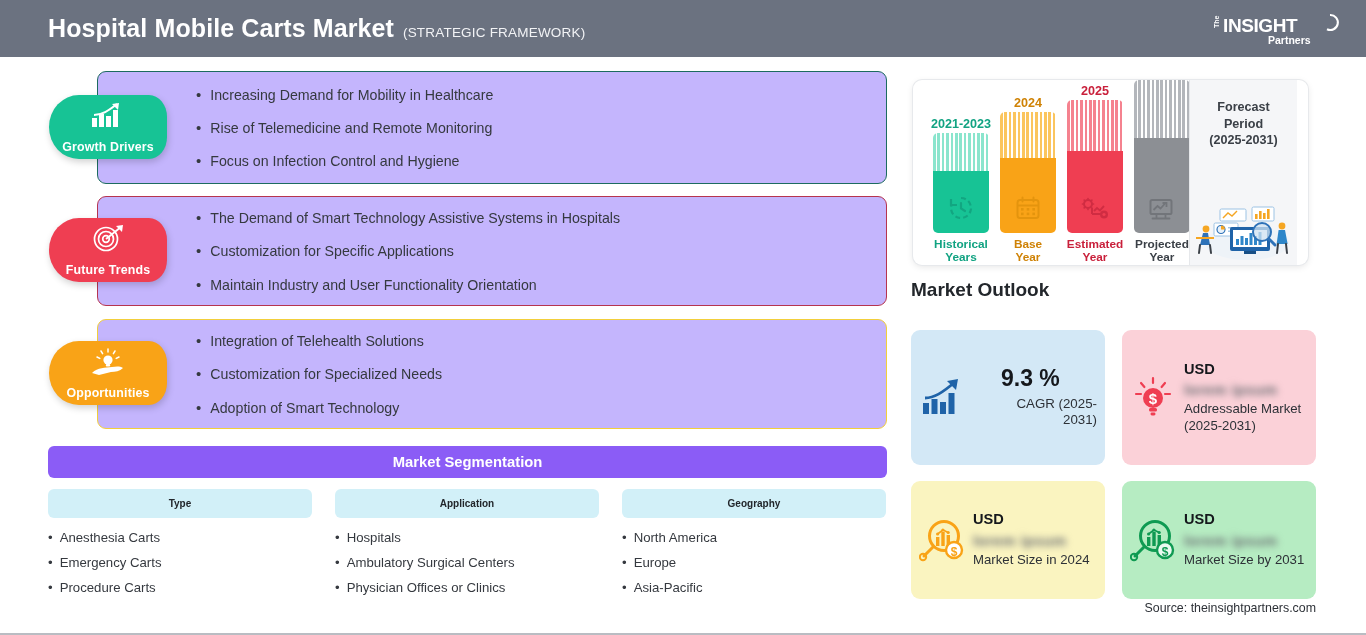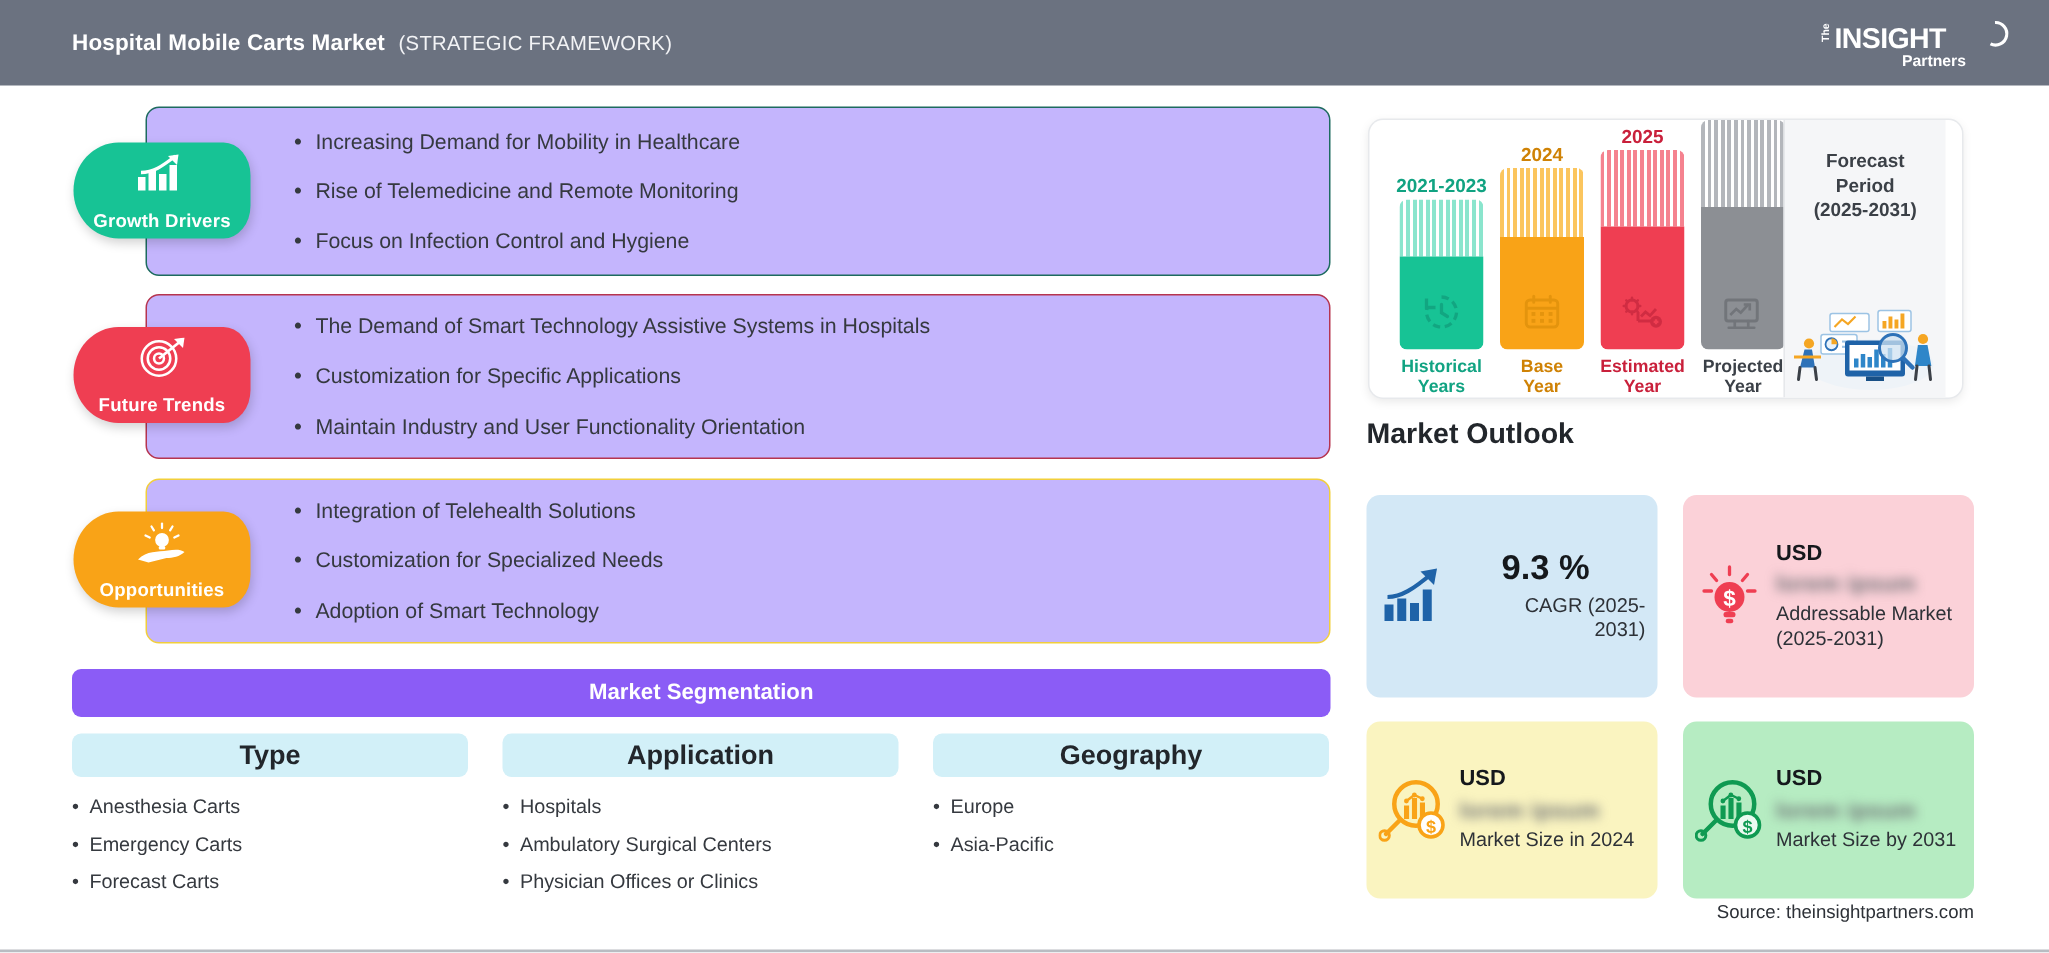--- a/index.html
+++ b/index.html
@@ -19,21 +19,21 @@
 
   
   #header {
     position: absolute; left: 0; top: 0;
     width: 1366px; height: 57px;
     background: #6b7280;
     display: flex; align-items: center;
   }
   #title-wrap { display: flex; align-items: baseline; padding-left: 48px; }
   #title-main {
-    color: #ffffff; font-size: 15px; font-weight: bold; letter-spacing: .1px;
+    color: #ffffff; font-size: 25px; font-weight: bold; letter-spacing: .1px;
   }
   #title-sub {
     color: #f2f3f5; font-size: 13.5px; font-weight: normal; margin-left: 9px;
     letter-spacing: .2px;
   }
   #logo {
     position: absolute; right: 20px; top: 9px;
     width: 140px; height: 40px;
   }
 
@@ -90,21 +90,21 @@
   #seg-header-label { color: #ffffff; font-size: 14.8px; font-weight: bold; }
 
   .seg-col { position: absolute; top: 489px; width: 264px; }
   #seg-col-0 { left: 48px; }
   #seg-col-1 { left: 335px; }
   #seg-col-2 { left: 622px; }
   .seg-col-head {
     height: 29px; background: #d2f0f8; border-radius: 6px;
     display: flex; align-items: center; justify-content: center;
   }
-  .seg-col-head-label { font-size: 18px; font-weight: bold; color: #22262b; }
+  .seg-col-head-label { font-size: 10px; font-weight: bold; color: #22262b; }
   .seg-items { margin-top: 13px; }
   .seg-item {
     font-size: 13.2px; color: #35393f; line-height: 1; margin-bottom: 12px;
     white-space: nowrap;
   }
   .seg-item::before { content: "\2022"; margin-right: 7px; color:#35393f; }
 
   
   #forecast-card {
     position: absolute; left: 913px; top: 80px; width: 395px; height: 185px;
@@ -259,40 +259,41 @@
     <span id="seg-header-label">Market Segmentation</span>
   </div>
 
   <div class="seg-col" id="seg-col-0">
     <div class="seg-col-head">
       <span class="seg-col-head-label">Type</span>
     </div>
     <div class="seg-items">
       <div class="seg-item">Anesthesia Carts</div>
       <div class="seg-item">Emergency Carts</div>
-      <div class="seg-item">Forecast Carts</div>
+      <div class="seg-item">Procedure Carts</div>
     </div>
   </div>
 
   <div class="seg-col" id="seg-col-1">
     <div class="seg-col-head">
       <span class="seg-col-head-label">Application</span>
     </div>
     <div class="seg-items">
       <div class="seg-item">Hospitals</div>
       <div class="seg-item">Ambulatory Surgical Centers</div>
       <div class="seg-item">Physician Offices or Clinics</div>
     </div>
   </div>
 
   <div class="seg-col" id="seg-col-2">
     <div class="seg-col-head">
       <span class="seg-col-head-label">Geography</span>
     </div>
     <div class="seg-items">
+      <div class="seg-item">North America</div>
       <div class="seg-item">Europe</div>
       <div class="seg-item">Asia-Pacific</div>
     </div>
   </div>
 
   <div id="forecast-card">
     <div id="forecast-bars">
 
       <div class="fbar" style="left:20px; height:100px;">
         <div class="fbar-stripes" style="background: repeating-linear-gradient(90deg,#8ae5cd 0 2.6px,#ffffff 2.6px 4.4px);"></div>

